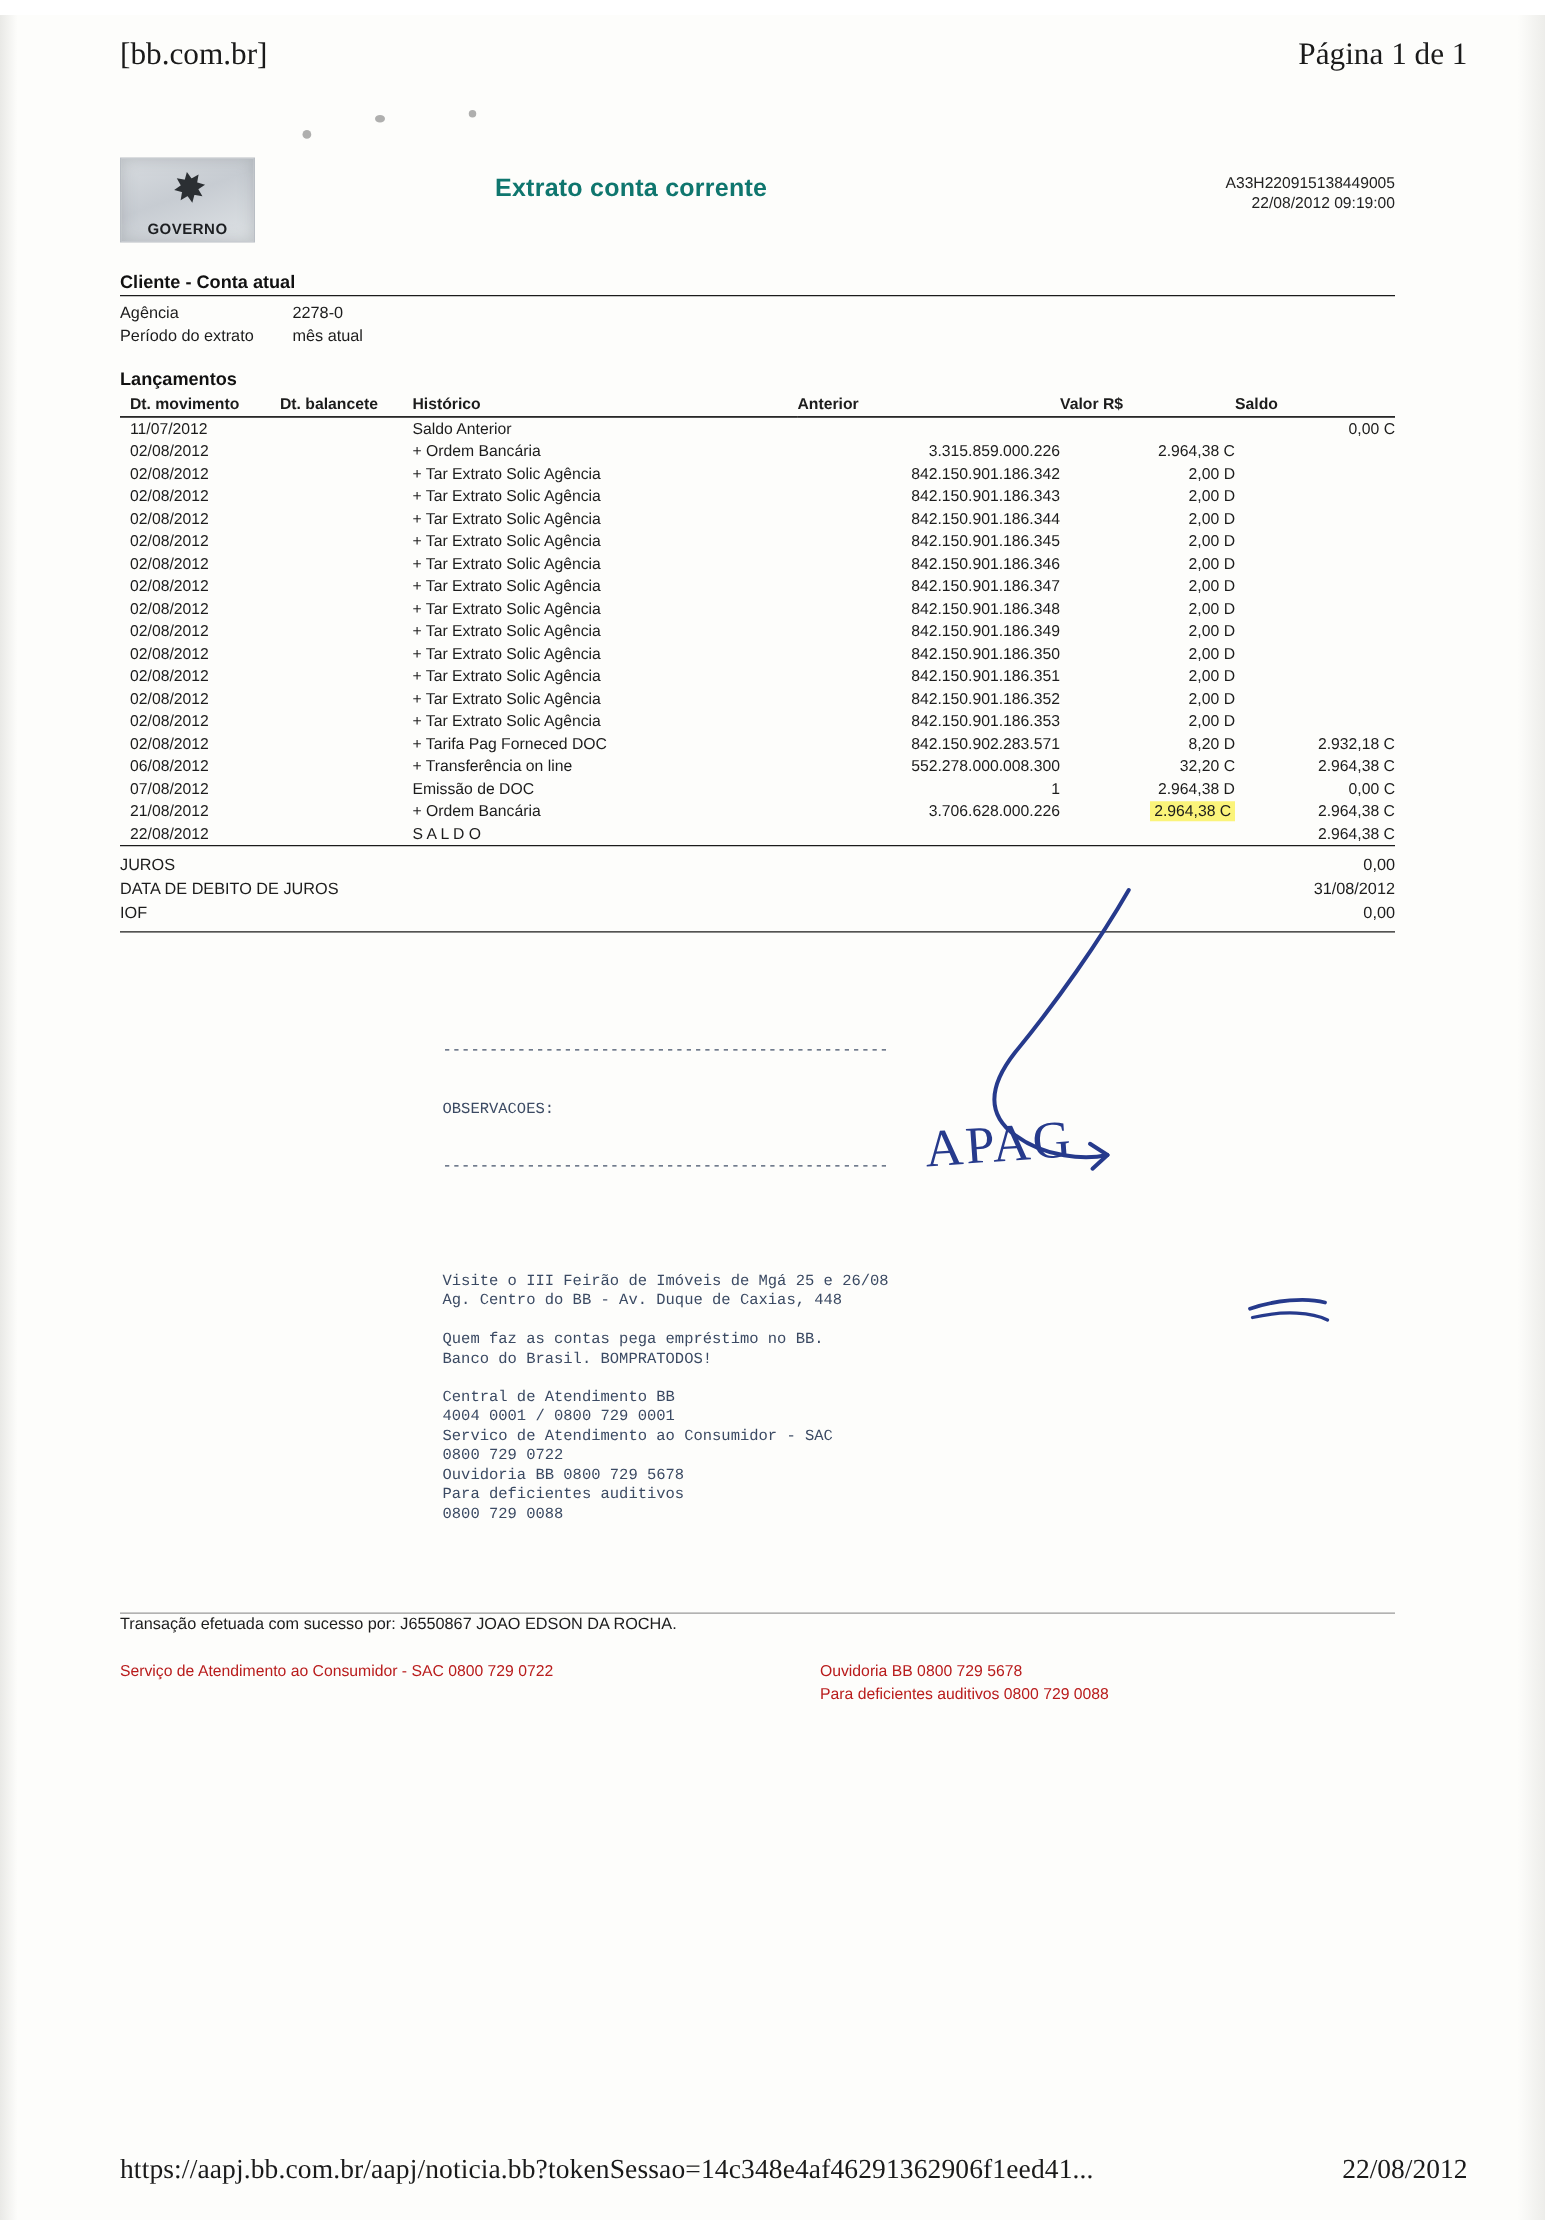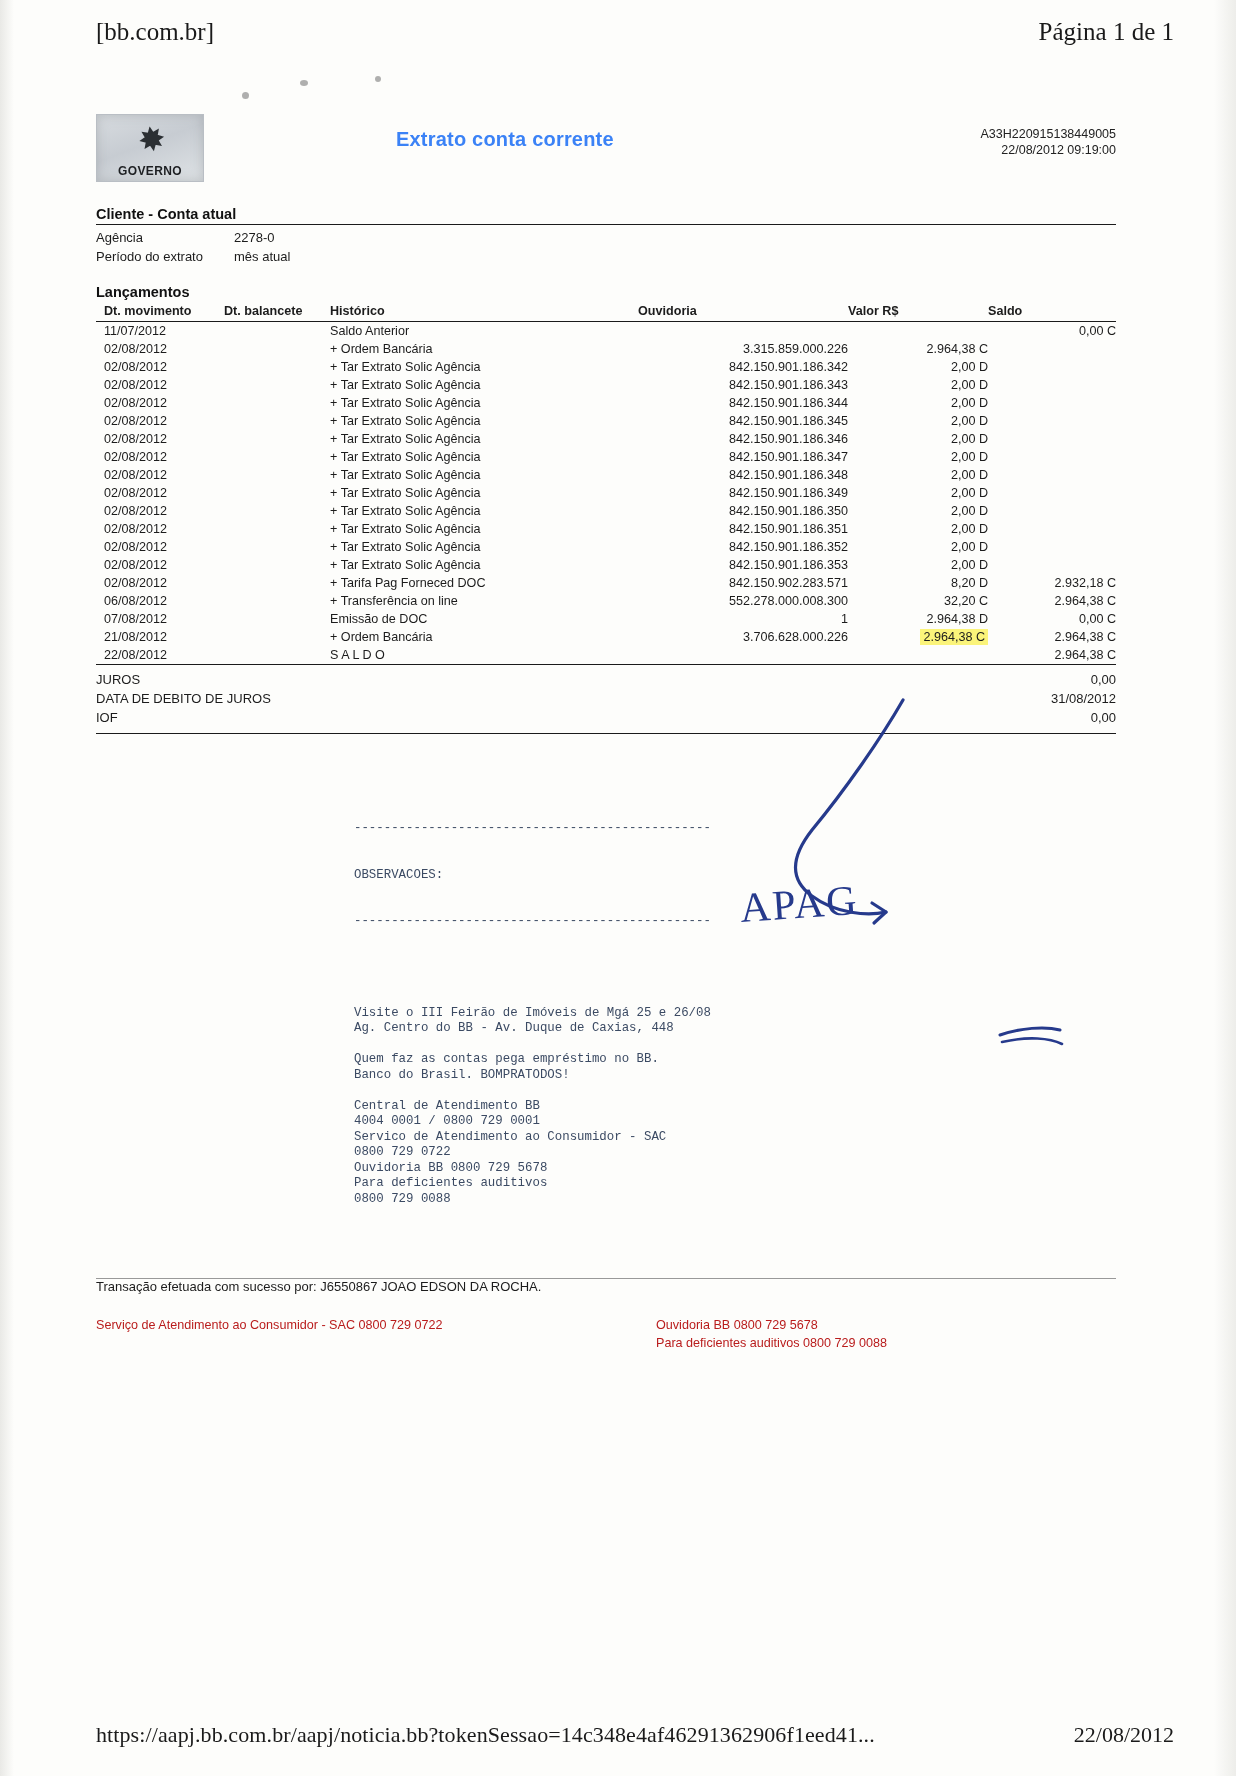--- a/index.html
+++ b/index.html
@@ -12,20 +12,21 @@
     height: 1776px;
     position: relative;
     font-family: "Liberation Sans", sans-serif;
     color: #111;
     overflow: hidden;
   }
   .page {
     position: absolute;
     inset: 0;
     background: #fdfdfb;
+    margin-top: 12px;
   }
   
   .scan-edge-left {
     position: absolute;
     left: 0; top: 0; bottom: 0; width: 14px;
     background: linear-gradient(90deg, #e9e9e6 0%, rgba(255,255,255,0) 100%);
   }
   .scan-edge-right {
     position: absolute;
     right: 0; top: 0; bottom: 0; width: 22px;
@@ -106,21 +107,21 @@
     font-weight: bold;
     color: #1d1f22;
     letter-spacing: .4px;
   }
   .doc-title {
     position: absolute;
     left: 300px;
     top: 16px;
     font-size: 20px;
     font-weight: bold;
-    color: #3b82f6;
+    color: #0f766e;
     letter-spacing: .2px;
   }
   .doc-meta {
     position: absolute;
     right: 0;
     top: 14px;
     text-align: right;
     font-size: 12.5px;
     line-height: 16px;
     color: #222;
@@ -291,21 +292,21 @@
     </div>
 
     <div class="lanc-block">
       <div class="section-head">Lançamentos</div>
       <table class="lanc">
         <thead>
           <tr>
             <th class="c-dtmov">Dt. movimento</th>
             <th class="c-dtbal">Dt. balancete</th>
             <th class="c-hist">Histórico</th>
-            <th class="c-doc">Ouvidoria</th>
+            <th class="c-doc">Anterior</th>
             <th class="c-val">Valor R$</th>
             <th class="c-sal">Saldo</th>
           </tr>
         </thead>
         <tbody id="lanc-body">
             <tr>
               <td class="c-dtmov">11/07/2012</td>
               <td class="c-dtbal"></td>
               <td class="c-hist">Saldo Anterior</td>
               <td class="c-doc"></td>

